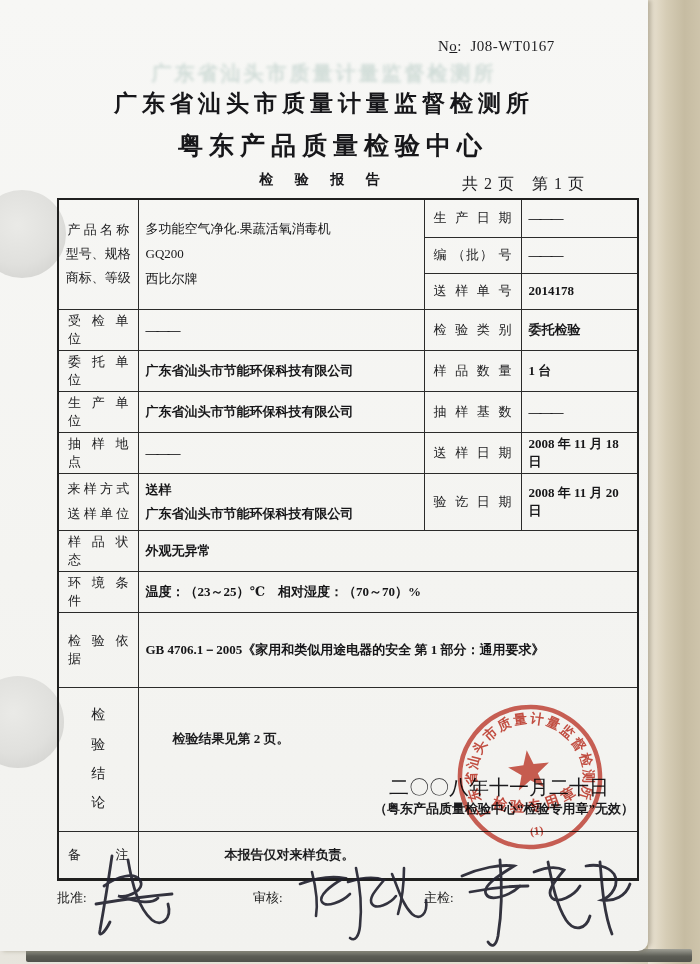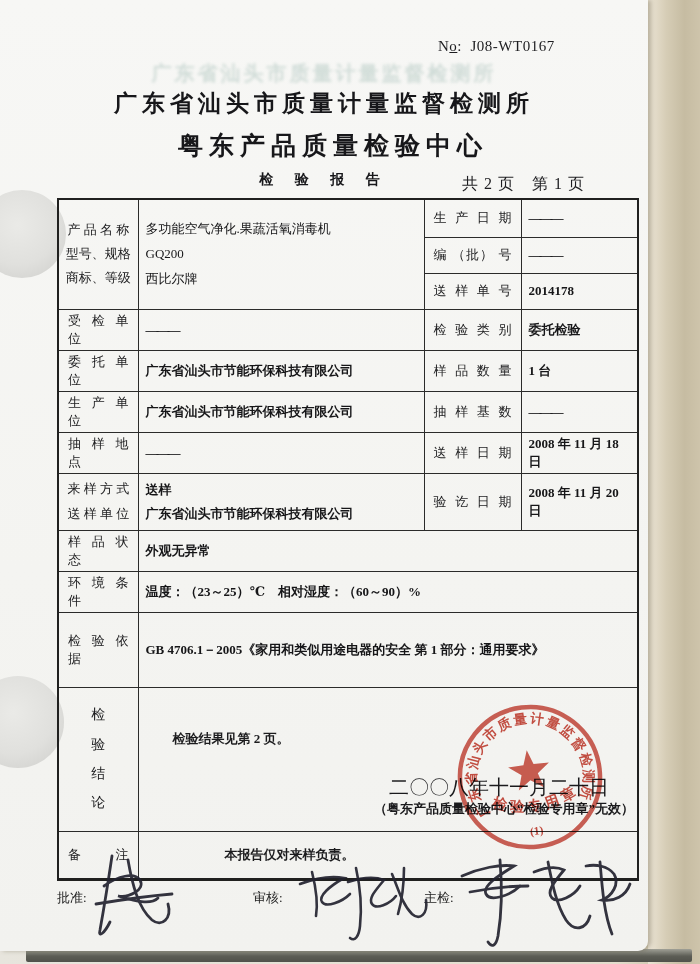--- a/index.html
+++ b/index.html
@@ -144,21 +144,21 @@
 广东省汕头市节能环保科技有限公司</td>
       <td class="lab">验 讫 日 期</td>
       <td class="val">2008 年 11 月 20 日</td>
     </tr>
     <tr style="height:35px">
       <td class="lab">样 品 状 态</td>
       <td class="val" colspan="3">外观无异常</td>
     </tr>
     <tr style="height:38px">
       <td class="lab">环 境 条 件</td>
-      <td class="val" colspan="3">温度：（23～25）℃　相对湿度：（60～90）%</td>
+      <td class="val" colspan="3">温度：（23～25）℃　相对湿度：（70～70）%</td>
     </tr>
     <tr style="height:75px">
       <td class="lab">检 验 依 据</td>
       <td class="val" colspan="3">GB 4706.1－2005《家用和类似用途电器的安全 第 1 部分：通用要求》</td>
     </tr>
     <tr style="height:144px">
       <td class="concl-lab">检
 验
 结
 论</td>

